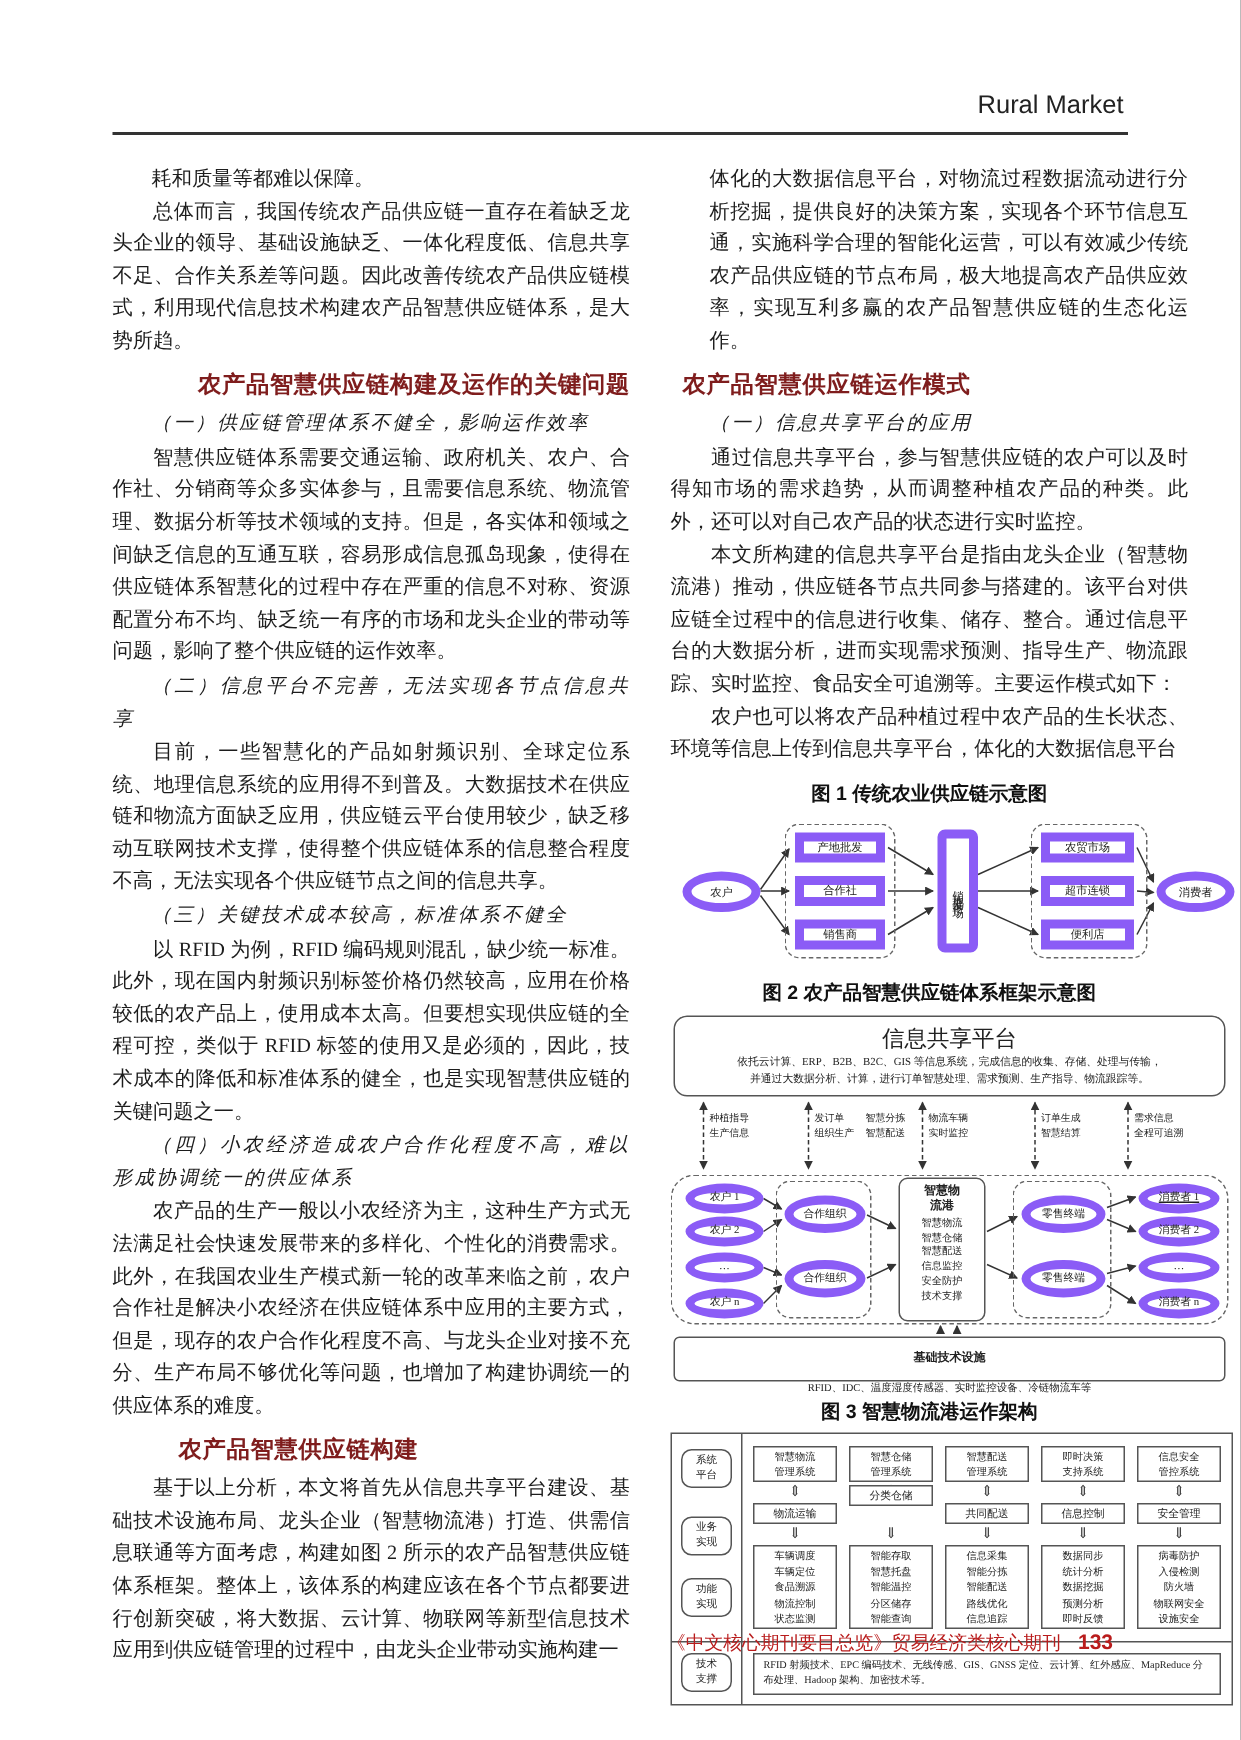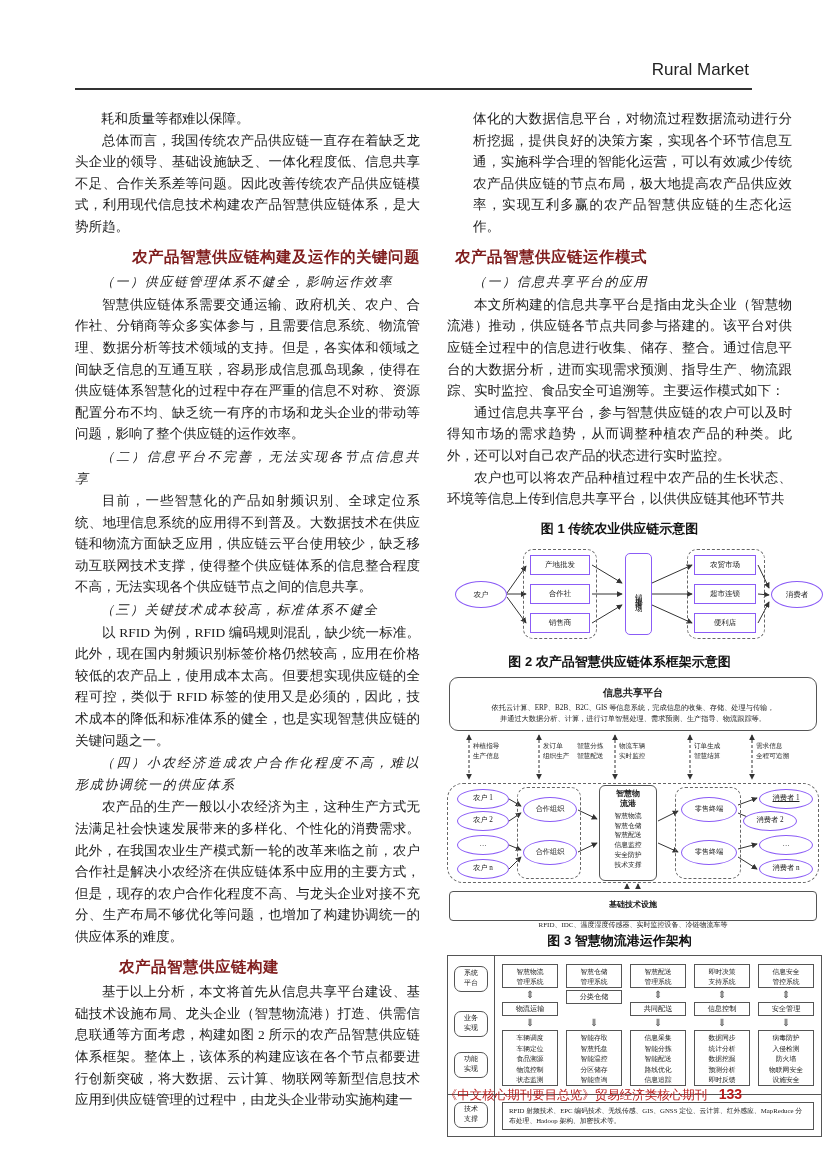--- a/index.html
+++ b/index.html
@@ -20,35 +20,35 @@
   h2.center{text-align:right;}
   h2.ind44{margin-left:44px;}
   h2.ind8{margin-left:8px;}
   p.sub{margin:1px 0;font-style:italic;letter-spacing:1.6px;font-size:13px;text-indent:2em;}
   
   .figcap{font-family:"Liberation Sans","DejaVu Sans",sans-serif;font-weight:bold;font-size:13px;
           text-align:center;margin:8px 0 4px 0;color:#111;}
   
   .fig{position:relative;margin:0 auto;font-family:"Liberation Serif","DejaVu Serif",serif;color:#222;}
   .fig svg{position:absolute;left:0;top:0;pointer-events:none;}
-  .node{position:absolute;box-sizing:border-box;border:1px solid #8b5cf6;display:flex;align-items:center;
+  .node{position:absolute;box-sizing:border-box;border:6px solid #8b5cf6;display:flex;align-items:center;
         justify-content:center;text-align:center;background:#fff;}
   .ell{border-radius:50%;}
   .grp{position:absolute;box-sizing:border-box;border:1px dashed #666;border-radius:10px;background:transparent;}
   .lines{white-space:pre-line;}
   
   .fig1{width:372px;height:100px;}
   .fig1 .node{font-size:7.5px;}
   .vtext{writing-mode:vertical-rl;letter-spacing:2px;}
   
   .fig2{width:372px;height:245px;}
   .fig2 .node{font-size:7.2px;}
   .platform{position:absolute;left:2px;top:0;width:368px;height:54px;box-sizing:border-box;
             border:1px solid #555;border-radius:9px;text-align:center;padding-top:4px;}
-  .platform .ttl{font-weight:bold;font-size:10px;font-family:"Liberation Sans",sans-serif;text-align:center;}
+  .platform .ttl{font-weight:normal;font-size:15px;font-family:"Liberation Sans",sans-serif;text-align:center;}
   .platform .ln{font-size:7.2px;line-height:10.5px;}
   .alabel{position:absolute;font-size:6.6px;line-height:10px;white-space:pre-line;color:#222;}
   .chain{position:absolute;left:0;top:106px;width:372px;height:100px;box-sizing:border-box;
          border:1px dashed #666;border-radius:16px;}
   .port{position:absolute;left:152px;top:108px;width:58px;height:96px;box-sizing:border-box;
         border:1px solid #555;border-radius:6px;text-align:center;padding-top:3px;}
   .port .ttl{font-weight:bold;font-size:8px;line-height:10px;white-space:pre-line;font-family:"Liberation Sans",sans-serif;}
   .port .items{font-size:6.8px;line-height:9.8px;white-space:pre-line;margin-top:2px;}
   .base{position:absolute;left:2px;top:214px;width:368px;height:30px;box-sizing:border-box;
         border:1px solid #555;border-radius:4px;text-align:center;padding-top:2px;}
@@ -93,23 +93,23 @@
     <p class="sub">（四）小农经济造成农户合作化程度不高，难以形成协调统一的供应体系</p>
     <p class="body">农产品的生产一般以小农经济为主，这种生产方式无法满足社会快速发展带来的多样化、个性化的消费需求。此外，在我国农业生产模式新一轮的改革来临之前，农户合作社是解决小农经济在供应链体系中应用的主要方式，但是，现存的农户合作化程度不高、与龙头企业对接不充分、生产布局不够优化等问题，也增加了构建协调统一的供应体系的难度。</p>
     <h2 class="sec ind44">农产品智慧供应链构建</h2>
     <p class="body">基于以上分析，本文将首先从信息共享平台建设、基础技术设施布局、龙头企业（智慧物流港）打造、供需信息联通等方面考虑，构建如图 2 所示的农产品智慧供应链体系框架。整体上，该体系的构建应该在各个节点都要进行创新突破，将大数据、云计算、物联网等新型信息技术应用到供应链管理的过程中，由龙头企业带动实施构建一</p>
   </div>
 
   <div class="col col-right">
     <p class="body noindent">体化的大数据信息平台，对物流过程数据流动进行分析挖掘，提供良好的决策方案，实现各个环节信息互通，实施科学合理的智能化运营，可以有效减少传统农产品供应链的节点布局，极大地提高农产品供应效率，实现互利多赢的农产品智慧供应链的生态化运作。</p>
     <h2 class="sec ind8">农产品智慧供应链运作模式</h2>
     <p class="sub">（一）信息共享平台的应用</p>
+    <p class="body">通过信息共享平台，参与智慧供应链的农户可以及时得知市场的需求趋势，从而调整种植农产品的种类。此外，还可以对自己农产品的状态进行实时监控。</p>
     <p class="body">本文所构建的信息共享平台是指由龙头企业（智慧物流港）推动，供应链各节点共同参与搭建的。该平台对供应链全过程中的信息进行收集、储存、整合。通过信息平台的大数据分析，进而实现需求预测、指导生产、物流跟踪、实时监控、食品安全可追溯等。主要运作模式如下：</p>
-    <p class="body">通过信息共享平台，参与智慧供应链的农户可以及时得知市场的需求趋势，从而调整种植农产品的种类。此外，还可以对自己农产品的状态进行实时监控。</p>
-    <p class="body">农户也可以将农产品种植过程中农产品的生长状态、环境等信息上传到信息共享平台，以供供应链其他环节共</p>
+    <p class="body">农户也可以将农产品种植过程中农产品的生长状态、环境等信息上传到信息共享平台，体化的大数据信息平台</p>
 
     <div class="figcap">图 1  传统农业供应链示意图</div>
     <div class="fig fig1">
       <svg width="372" height="100">
         <defs>
           <marker id="ah1" viewBox="0 0 8 8" refX="7" refY="4" markerWidth="6" markerHeight="6" orient="auto-start-reverse">
             <path d="M0,0 L8,4 L0,8 z" fill="#333"></path>
           </marker>
         </defs>
         <g stroke="#333" stroke-width="1" fill="none" marker-end="url(#ah1)">
@@ -205,21 +205,21 @@
 智慧仓储
 智慧配送
 信息监控
 安全防护
 技术支撑</div>
       </div>
       <div class="grp" style="left:228px;top:110px;width:66px;height:92px;"></div>
       <div class="node ell" style="left:234px;top:120px;width:56px;height:25px;">零售终端</div>
       <div class="node ell" style="left:234px;top:163px;width:56px;height:25px;">零售终端</div>
       <div class="node ell" style="left:312px;top:112px;width:54px;height:20px;text-decoration:underline;">消费者 1</div>
-      <div class="node ell" style="left:296px;top:134px;width:54px;height:20px;">消费者 2</div>
+      <div class="node ell" style="left:312px;top:134px;width:54px;height:20px;">消费者 2</div>
       <div class="node ell" style="left:312px;top:158px;width:54px;height:20px;">…</div>
       <div class="node ell" style="left:312px;top:182px;width:54px;height:20px;">消费者 n</div>
       <div class="base">
         <div class="ttl">基础技术设施</div>
         <div class="ln">RFID、IDC、温度湿度传感器、实时监控设备、冷链物流车等</div>
       </div>
     </div>
 
     <div class="figcap">图 3  智慧物流港运作架构</div>
     <div class="fig fig3">

